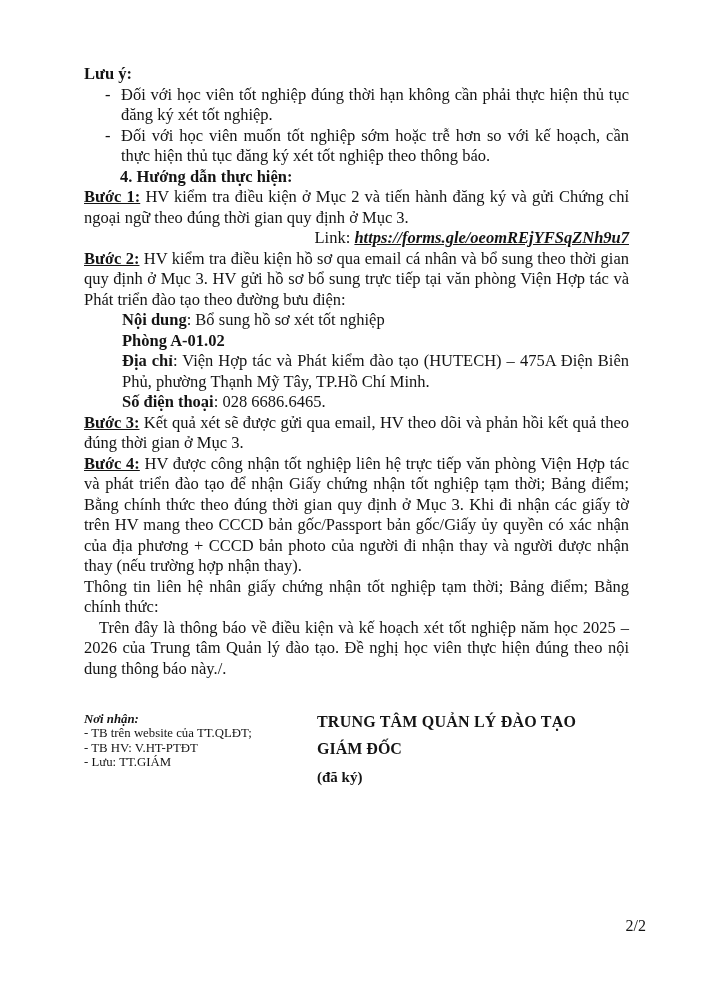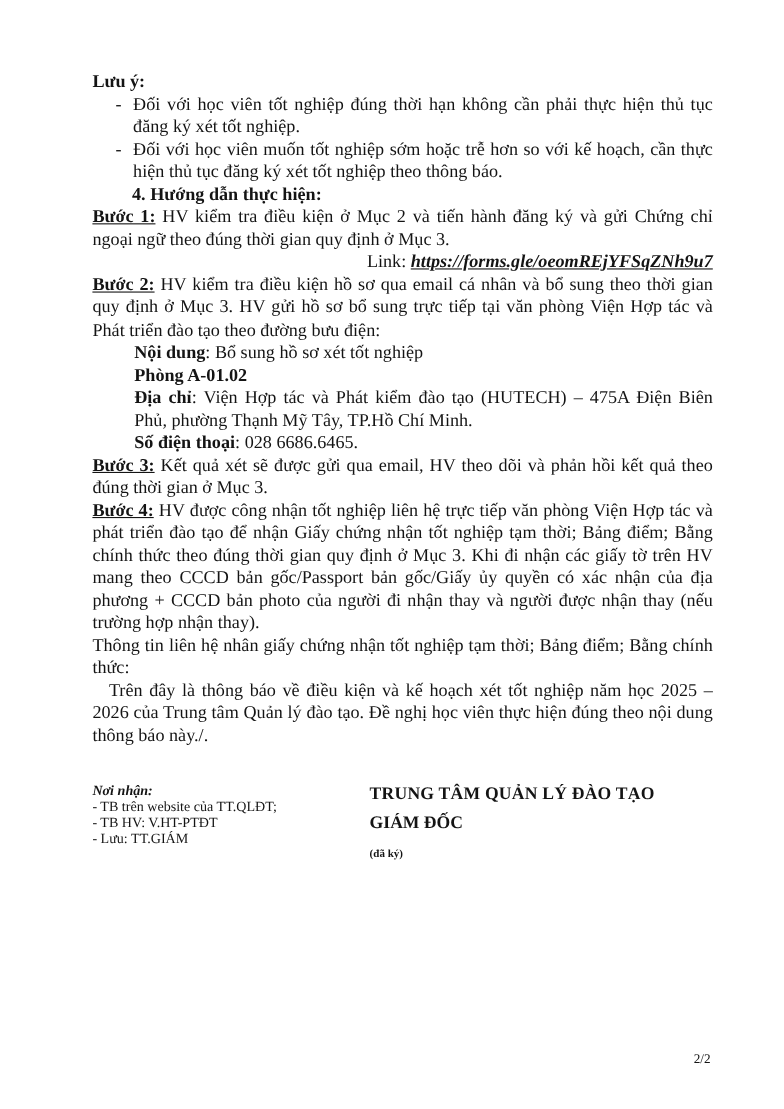--- a/index.html
+++ b/index.html
@@ -2,21 +2,21 @@
 <html><head>
 <meta charset="utf-8">
 <style>
   html, body { margin: 0; padding: 0; background: #ffffff; }
   .page {
     position: relative;
     width: 713px;
     height: 1008px;
     background: #ffffff;
     box-sizing: border-box;
-    padding: 64px 65px 0 84px;
+    padding: 64px 84px 0 84px;
     font-family: "Liberation Serif", "DejaVu Serif", serif;
     font-size: 16.5px;
     line-height: 20.5px;
     color: #141414;
     overflow: hidden;
   }
   .para { margin: 0; text-align: justify; }
   .bold { font-weight: bold; }
   .indent-head { margin-left: 36px; text-align: left; }
   .bullet { position: relative; padding-left: 37px; text-align: justify; }
@@ -26,22 +26,22 @@
   .url { font-style: italic; font-weight: bold; text-decoration: underline; color: inherit; cursor: pointer; }
   .subblock { margin-left: 38px; }
   .closing { text-indent: 15px; }
   .footer { display: flex; margin-top: 33px; }
   .recipients { flex: 1; font-size: 12.8px; line-height: 14.3px; }
   .rec-title { margin: 0; font-weight: bold; font-style: italic; text-align: left; }
   .rec-item { margin: 0; text-align: left; }
   .signature { width: 312px; font-weight: bold; }
   .sig-org { margin: 0; font-size: 16px; letter-spacing: 0.2px; }
   .sig-role { margin: 6px 0 0 0; font-size: 16px; }
-  .sig-signed { margin: 8px 0 0 0; font-size: 10px; }
-  .pagenum { position: absolute; right: 67px; top: 952px; font-size: 12px; }
+  .sig-signed { margin: 8px 0 0 0; font-size: 15px; }
+  .pagenum { position: absolute; right: 67px; top: 916px; font-size: 16px; }
 </style>
 </head>
 <body>
 
 <div class="page">
 
   <p class="para bold">Lưu ý:</p>
 
   <div class="bullet">
     <span class="dash">-</span>

